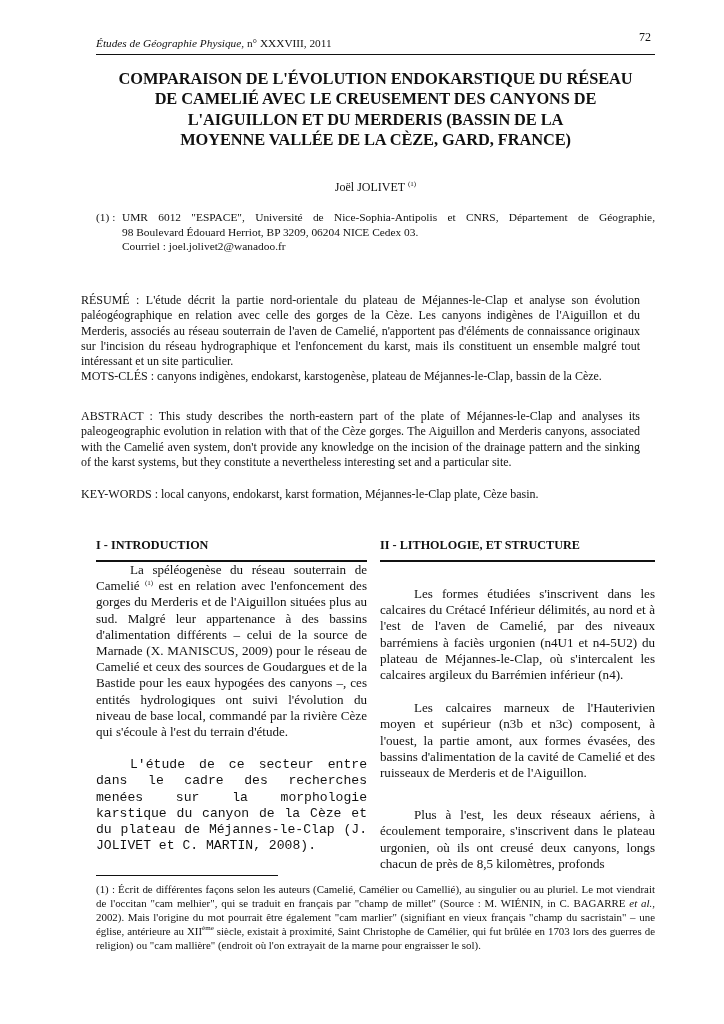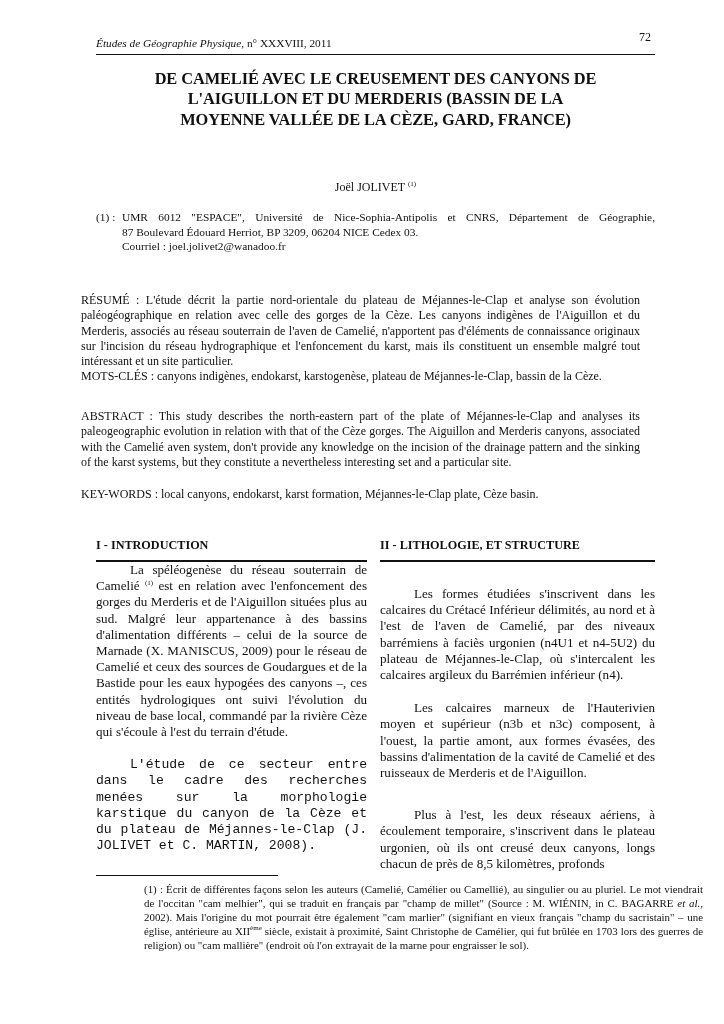--- a/index.html
+++ b/index.html
@@ -139,50 +139,50 @@
       border-top: 1px solid #111;
     }
     .footnote {
       position: absolute;
       left: 96px;
       top: 882px;
       width: 559px;
       font-size: 10.9px;
       line-height: 14px;
       text-align: justify;
-      margin-left: 48px;
     }
     .footnote em { font-style: italic; }
   </style>
 </head>
 <body>
 
 <div class="page">
 
   <div class="running-header">
     <span class="journal"><em>Études de Géographie Physique</em><span>, n° XXXVIII, 2011</span></span>
     <span class="page-number">72</span>
   </div>
 
   <div class="title">
+    <span>COMPARAISON DE L'ÉVOLUTION ENDOKARSTIQUE DU RÉSEAU</span>
     <span>DE CAMELIÉ AVEC LE CREUSEMENT DES CANYONS DE</span>
     <span>L'AIGUILLON ET DU MERDERIS (BASSIN DE LA</span>
     <span>MOYENNE VALLÉE DE LA CÈZE, GARD, FRANCE)</span>
   </div>
 
   <div class="author">
     <span>Joël JOLIVET</span>
     <sup>(1)</sup>
   </div>
 
   <div class="affil">
     <span class="marker">(1) :</span>
     <div class="lines">
       <span class="line1">UMR 6012 "ESPACE", Université de Nice-Sophia-Antipolis et CNRS, Département de Géographie,</span>
-      <span class="lineN">87 Boulevard Édouard Herriot, BP 3209, 06204 NICE Cedex 03.</span>
+      <span class="lineN">98 Boulevard Édouard Herriot, BP 3209, 06204 NICE Cedex 03.</span>
       <span class="lineN">Courriel : joel.jolivet2@wanadoo.fr</span>
     </div>
   </div>
 
   <div class="block resume">RÉSUMÉ : L'étude décrit la partie nord-orientale du plateau de Méjannes-le-Clap et analyse son évolution paléogéographique en relation avec celle des gorges de la Cèze. Les canyons indigènes de l'Aiguillon et du Merderis, associés au réseau souterrain de l'aven de Camelié, n'apportent pas d'éléments de connaissance originaux sur l'incision du réseau hydrographique et l'enfoncement du karst, mais ils constituent un ensemble malgré tout intéressant et un site particulier.</div>
   <div class="block motscles">MOTS-CLÉS : canyons indigènes, endokarst, karstogenèse, plateau de Méjannes-le-Clap, bassin de la Cèze.</div>
   <div class="block abstract">ABSTRACT : This study describes the north-eastern part of the plate of Méjannes-le-Clap and analyses its paleogeographic evolution in relation with that of the Cèze gorges. The Aiguillon and Merderis canyons, associated with the Camelié aven system, don't provide any knowledge on the incision of the drainage pattern and the sinking of the karst systems, but they constitute a nevertheless interesting set and a particular site.</div>
   <div class="block keywords">KEY-WORDS : local canyons, endokarst, karst formation, Méjannes-le-Clap plate, Cèze basin.</div>
 
   <div class="col col-left">

